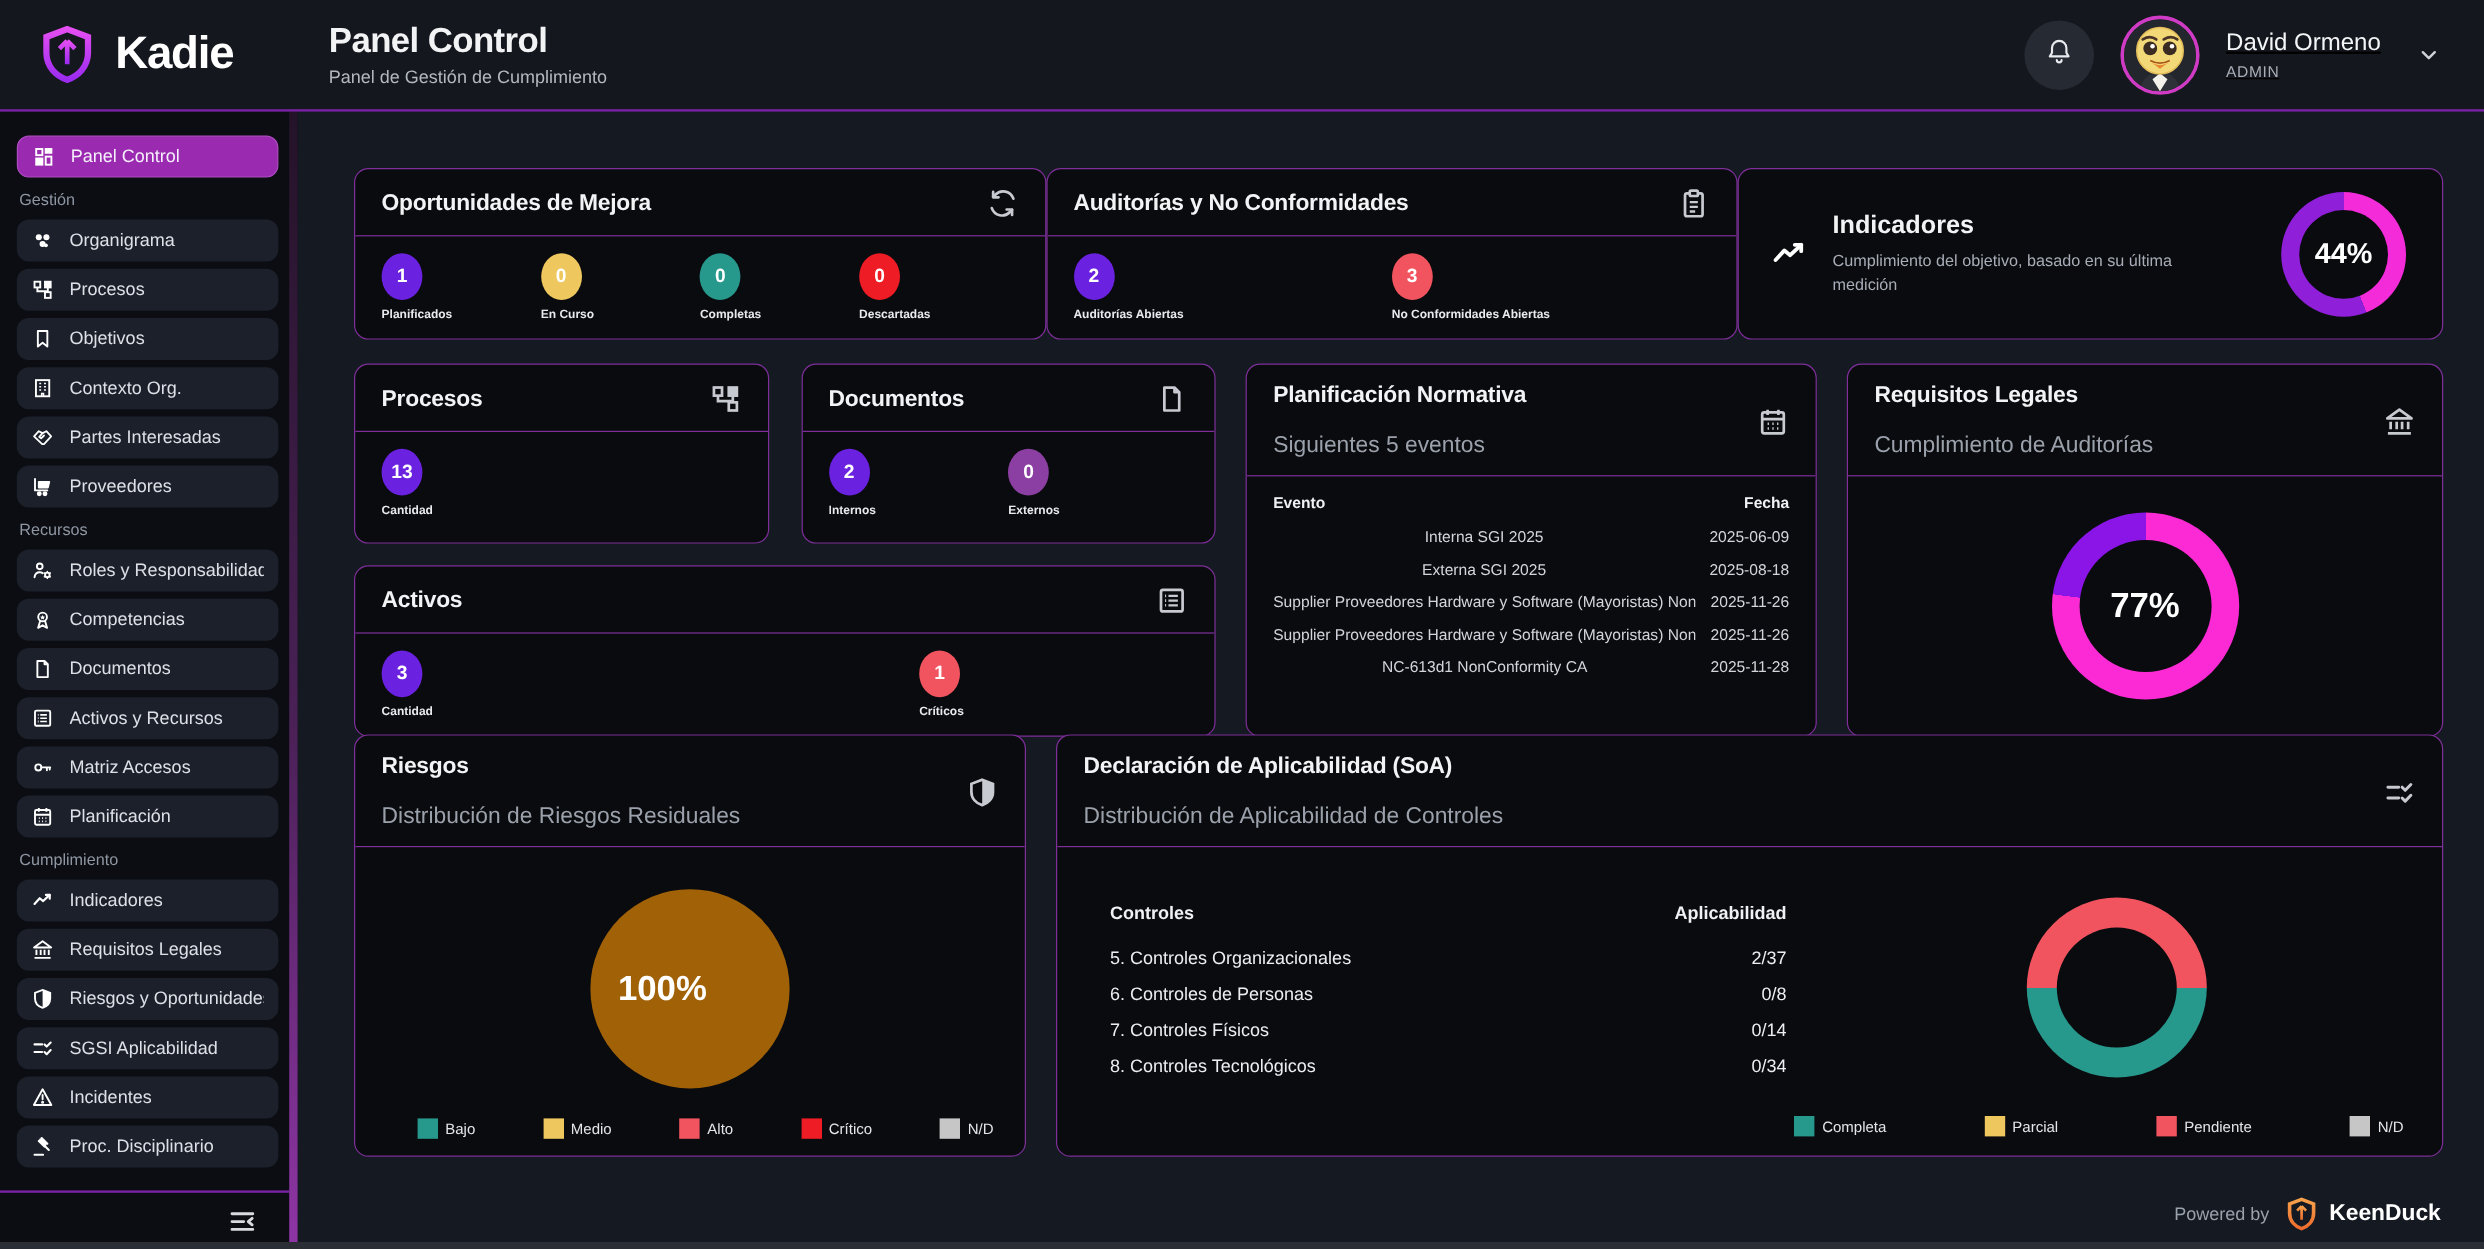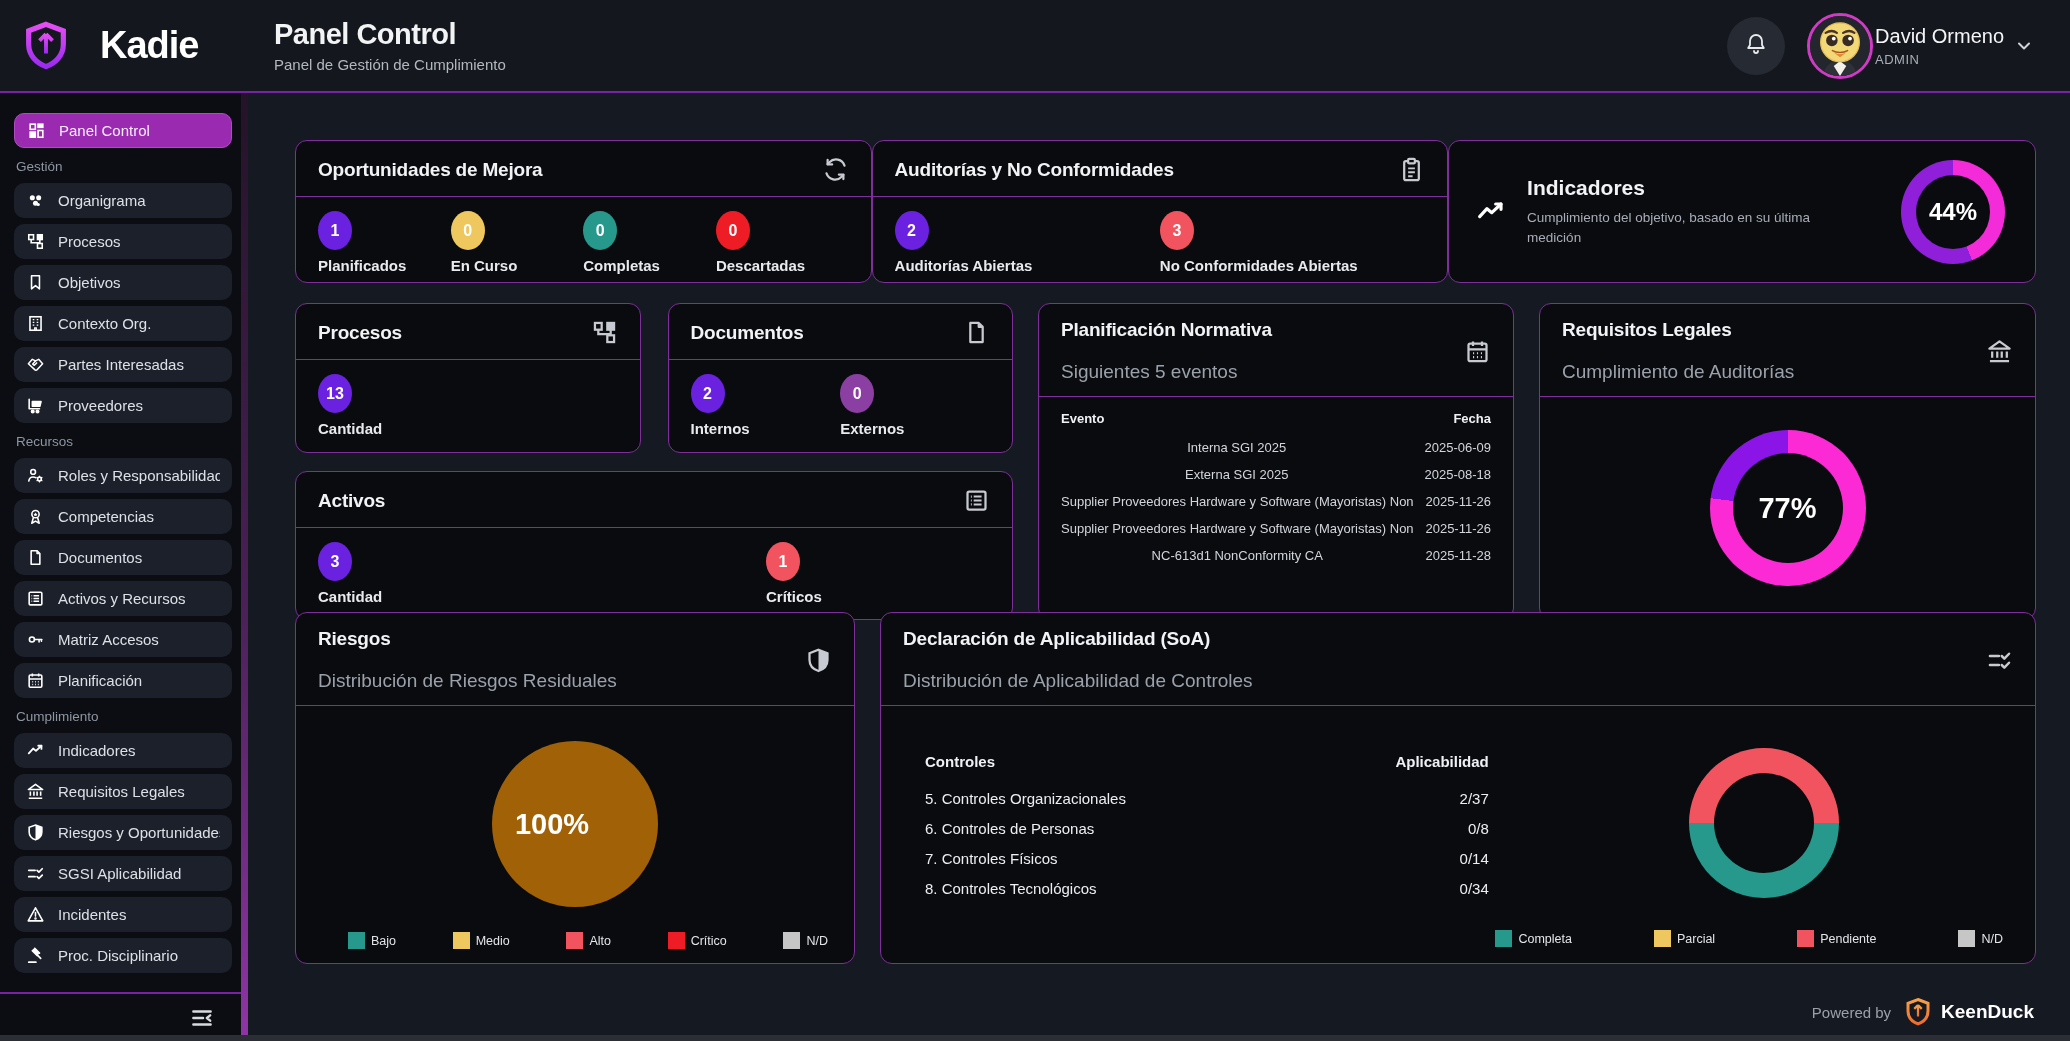--- a/index.html
+++ b/index.html
@@ -2,31 +2,31 @@
 <html><head>
 <meta charset="utf-8">
 <style>
   * { margin:0; padding:0; box-sizing:border-box; }
   html,body { background:#0c0e13; font-family:"Liberation Sans", sans-serif; }
   .app { position:relative; width:2070px; height:1041px; background:#151921; overflow:hidden; }
 
   
   .topbar { position:absolute; top:0; left:0; right:0; height:93px; background:#14171d;
             border-bottom:2px solid #7a22a5; display:flex; align-items:center; z-index:20; }
-  .brand { display:flex; align-items:center; gap:28px; padding-left:20px; width:248px; flex:none; }
+  .brand { display:flex; align-items:center; gap:14px; padding-left:30px; width:248px; flex:none; }
   .brand .logo-ic { width:52px; height:52px; }
   .brand-name { font-size:38px; font-weight:bold; color:#ffffff; letter-spacing:-1px; }
   .page-head { margin-left:26px; }
   .page-head h1 { color:#f2f3f5; font-size:29px; font-weight:bold; letter-spacing:-0.5px; }
   .page-head p { color:#b3b8c0; font-size:15px; margin-top:5px; }
   .topbar-right { margin-left:auto; display:flex; align-items:center; gap:22px; padding-right:36px; }
   .bell-btn { width:58px; height:58px; border-radius:50%; background:#252a33; display:flex;
               align-items:center; justify-content:center; cursor:pointer; }
   .bell-btn svg { width:24px; height:24px; }
-  .user-chip { display:flex; align-items:center; gap:2px; cursor:pointer; }
+  .user-chip { display:flex; align-items:center; gap:22px; cursor:pointer;text-decoration:underline; }
   .avatar { width:66px; height:66px; border-radius:50%; border:3px solid #cf3bc4; overflow:hidden;
             background:#2a2d33; flex:none; }
   .avatar svg { width:100%; height:100%; }
   .user-meta .u-name { color:#f4f5f7; font-size:20px; }
   .user-meta .u-role { color:#a9aeb8; font-size:13px; margin-top:4px; letter-spacing:0.5px; }
   .chev { width:20px; height:20px; margin-left:8px; }
 
   
   .sidebar { position:absolute; top:93px; left:0; bottom:0; width:248px; background:#0b0d12; z-index:15; }
   .sidebar::after { content:""; position:absolute; top:0; right:0; bottom:0; width:7px;
@@ -60,21 +60,21 @@
   .col-stack { display:flex; flex-direction:column; gap:18px; min-width:0; }
   .two-up { display:grid; grid-template-columns:1fr 1fr; gap:27px; height:150px; }
   .grow { flex:1; }
 
   
   .stat-row { display:flex; padding:14px 22px; flex:1; align-items:flex-start; }
   .stat { flex:1; min-width:0; }
   .stat.wide2 { flex:2; }
   .badge { width:34px; height:39px; border-radius:50%; display:flex; align-items:center; justify-content:center;
            color:#fff; font-weight:bold; font-size:16px; }
-  .stat-label { color:#e8eaee; font-size:15px; font-weight:bold; margin-top:7px; white-space:nowrap;
+  .stat-label { color:#e8eaee; font-size:10px; font-weight:bold; margin-top:7px; white-space:nowrap;
                 overflow:hidden; text-overflow:clip; }
   .bg-violet { background:#6b21e0; }
   .bg-gold { background:#eec85f; }
   .bg-teal { background:#27998c; }
   .bg-red { background:#ee1c25; }
   .bg-salmon { background:#f2545f; }
   .bg-plum { background:#8c3fa3; }
 
   
   .ind-body { display:flex; align-items:center; flex:1; padding:0 30px 0 26px; gap:20px; }

